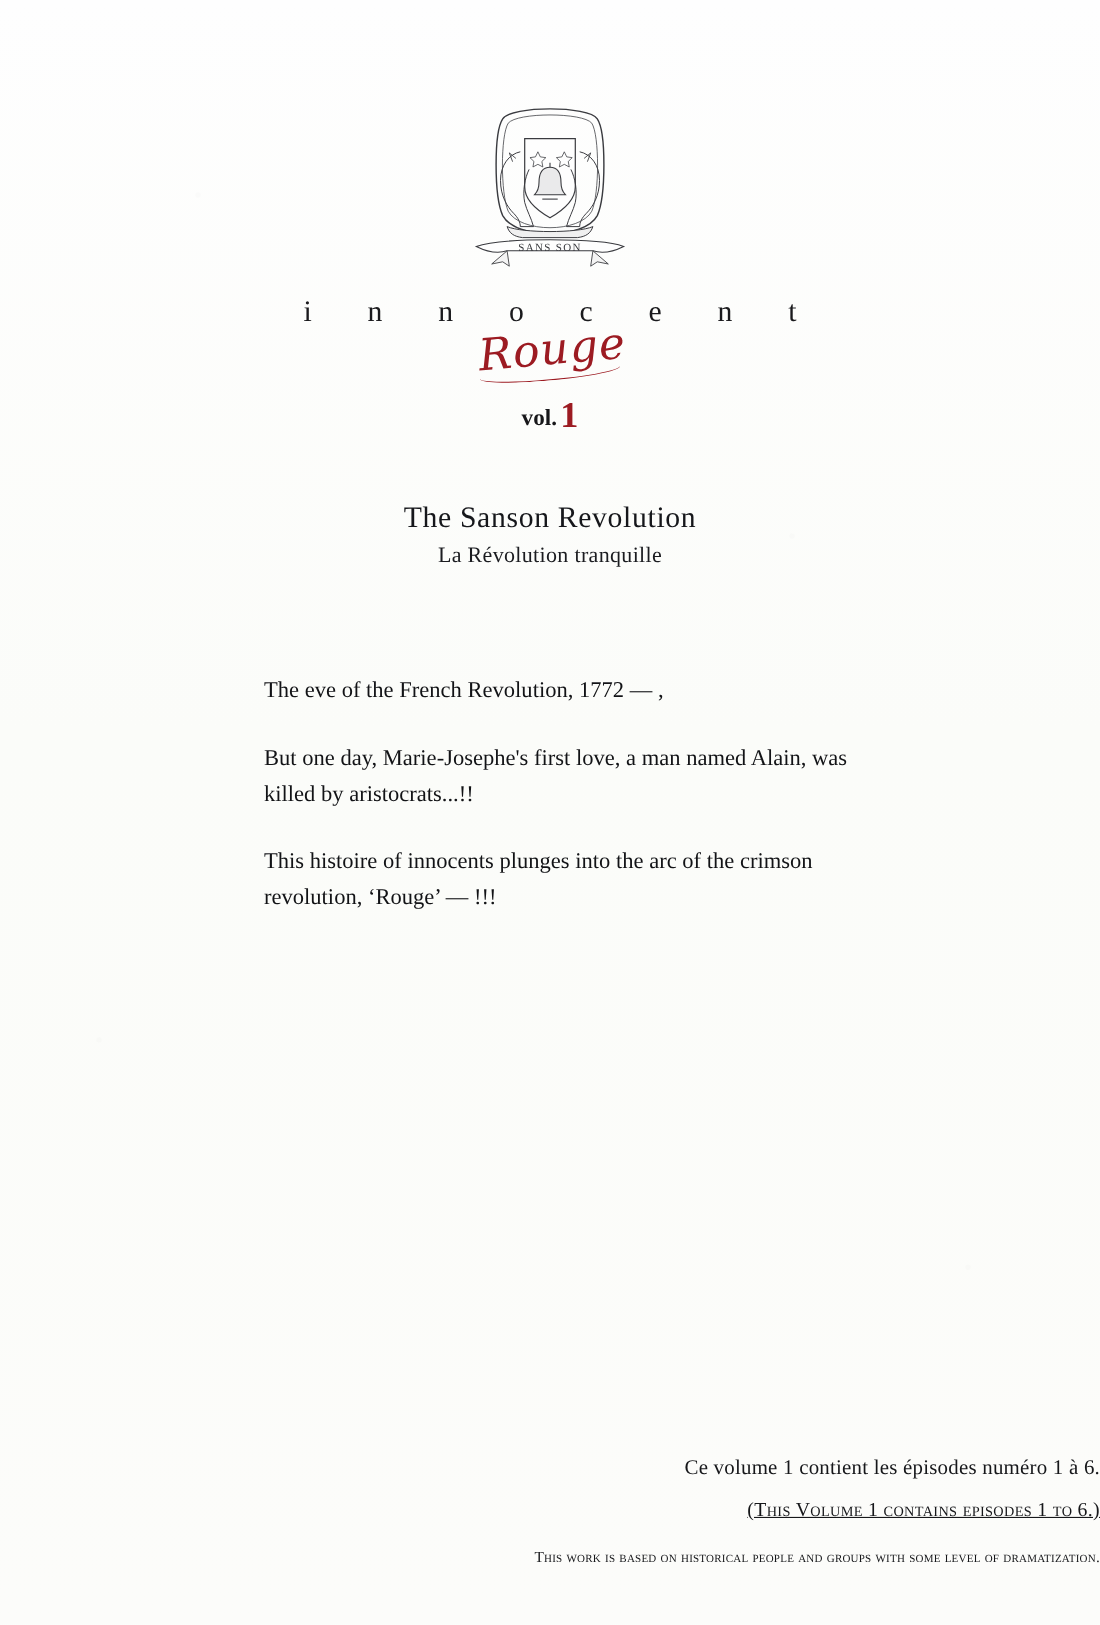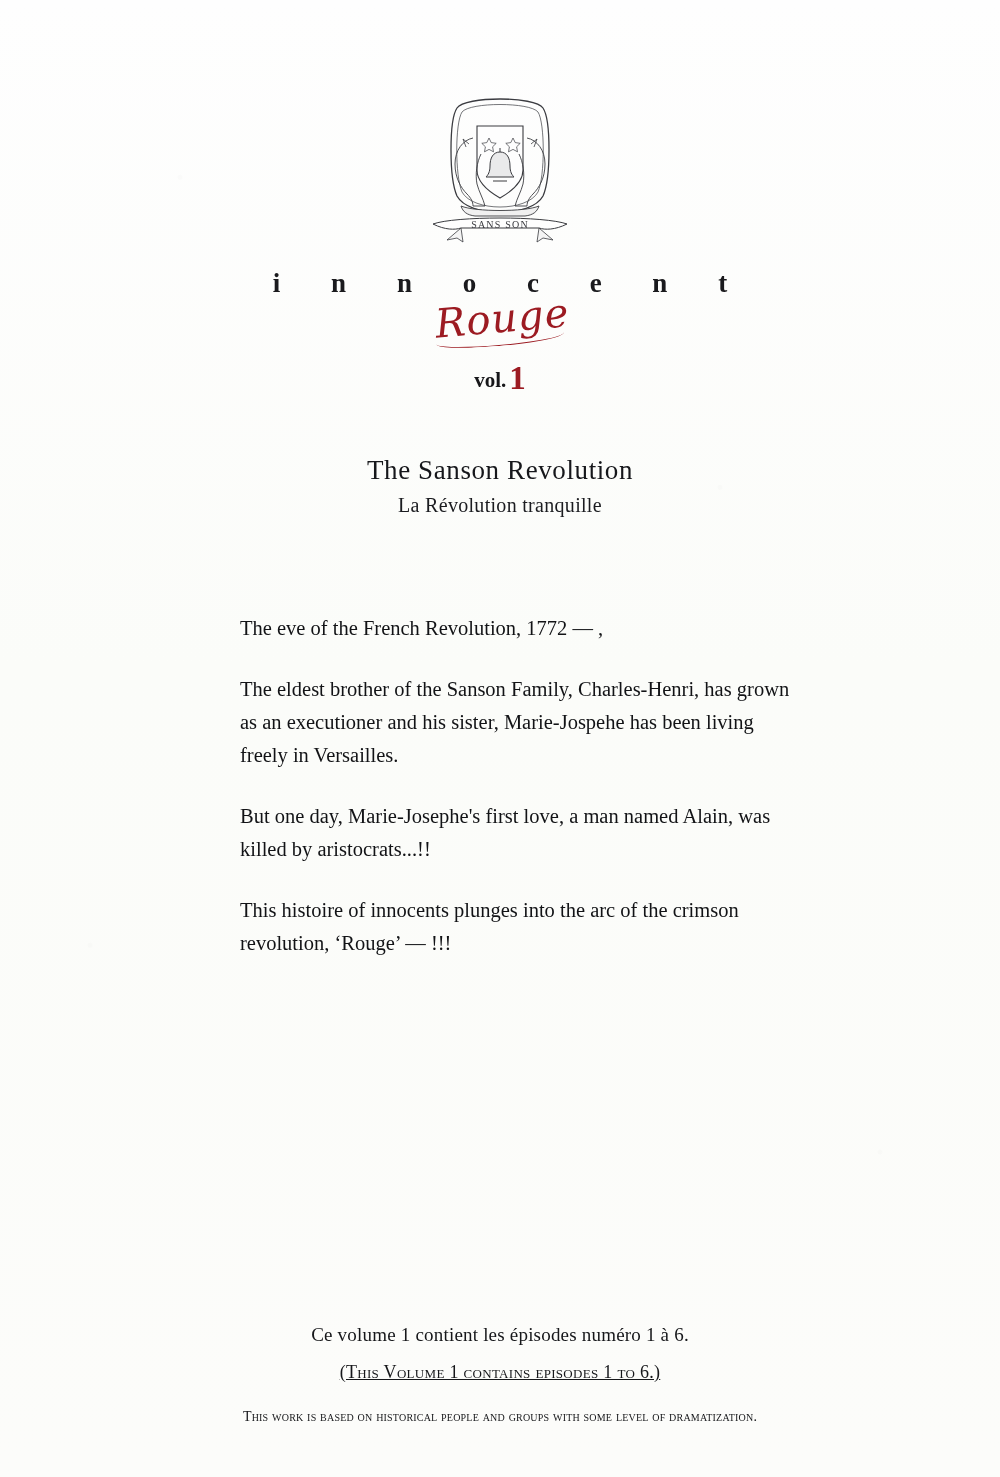--- a/index.html
+++ b/index.html
@@ -49,21 +49,21 @@
     left: 0;
     right: 0;
     text-align: center;
   }
   .series-title {
     font-family: "Liberation Serif", serif;
     font-size: 27px;
     letter-spacing: 22px;
     text-indent: 22px;
     color: #1a1a1d;
-    font-weight: 700;
+    font-weight: 400;
     text-align: center;
   }
   .script-title {
     margin-top: -4px;
     font-family: "DejaVu Serif", serif;
     font-style: italic;
     font-size: 40px;
     color: #9c1b22;
     letter-spacing: 1px;
     transform: rotate(-5deg);
@@ -127,21 +127,21 @@
   .synopsis p {
     margin: 0 0 28px 0;
   }
 
   
   .footer {
     position: absolute;
     bottom: 52px;
     left: 0;
     right: 0;
-    text-align: center;
+    text-align: right;
   }
   .footer-line-1 {
     font-size: 19px;
     letter-spacing: 0.2px;
     color: #16171a;
   }
   .footer-line-2 {
     margin-top: 16px;
     font-size: 18px;
     font-variant: small-caps;
@@ -204,21 +204,20 @@
     </div>
   </div>
 
   <div class="episode">
     <div class="episode-en">The Sanson Revolution</div>
     <div class="episode-fr">La Révolution tranquille</div>
   </div>
 
   <div class="synopsis">
     <p>The eve of the French Revolution, 1772 — ,</p>
-    <p>The eldest brother of the Sanson Family, Charles-Henri, has grown as an executioner and his sister, Marie-Jospehe has been living freely in Versailles.</p>
     <p>But one day, Marie-Josephe's first love, a man named Alain, was killed by aristocrats...!!</p>
     <p>This histoire of innocents plunges into the arc of the crimson revolution, ‘Rouge’ — !!!</p>
   </div>
 
   <div class="footer">
     <div class="footer-line-1">Ce volume 1 contient les épisodes numéro 1 à 6.</div>
     <div class="footer-line-2">(This Volume 1 contains episodes 1 to 6.)</div>
     <div class="footer-line-3">This work is based on historical people and groups with some level of dramatization.</div>
   </div>
 

